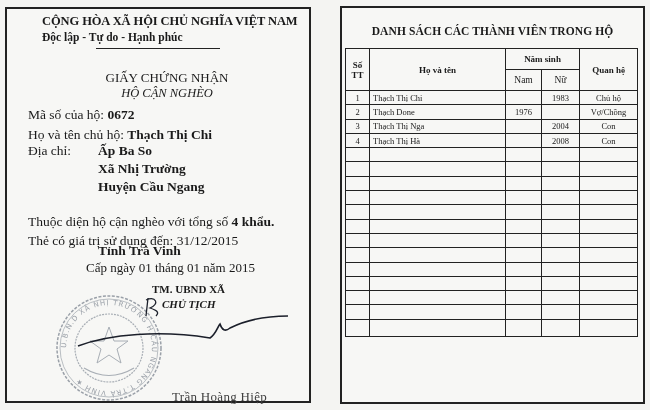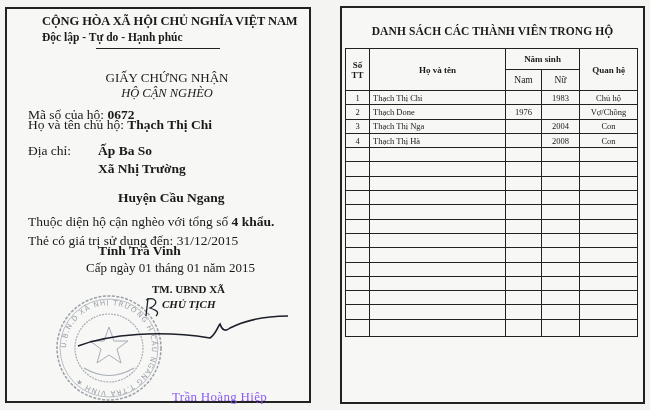--- a/index.html
+++ b/index.html
@@ -21,33 +21,33 @@
 
   #nation { left: 42px; top: 14px; width: 250px; text-align: center; font-size: 12.5px; font-weight: bold; letter-spacing: -0.1px; }
   #motto { left: 42px; top: 31px; width: 250px; font-size: 11.5px; font-weight: bold; }
   #motto-line { position: absolute; left: 96px; top: 48px; width: 124px; height: 1px; background: #222; }
   #cert-title { left: 42px; top: 70px; width: 250px; text-align: center; font-size: 13px; }
   #cert-sub { left: 42px; top: 86px; width: 250px; text-align: center; font-size: 12.5px; font-style: italic; }
 
   .field { font-size: 13.5px; }
   .field b { font-weight: bold; }
   #f-code { left: 28px; top: 107px; }
-  #f-owner { left: 28px; top: 117px; }
+  #f-owner { left: 28px; top: 127px; }
   #f-addr-label { left: 28px; top: 143px; }
   .addr-line { left: 98px; font-size: 13.5px; font-weight: bold; }
   #addr-1 { top: 143px; }
   #addr-2 { top: 161px; }
-  #addr-3 { top: 190px; margin-left: 20px; }
+  #addr-3 { top: 179px; }
   #addr-4 { top: 197px; margin-top: 46px; }
   #f-member { left: 28px; top: 214px; }
   #f-valid { left: 28px; top: 233px; }
   #issued { left: 86px; top: 260px; font-size: 13px; }
   #tm { left: 152px; top: 283px; font-size: 11px; font-weight: bold; }
   #chairman { left: 162px; top: 298px; font-size: 11px; font-weight: bold; font-style: italic; }
-  #signer { left: 172px; top: 389px; font-size: 13px; color: #8b5cf6; letter-spacing: 0.3px; }
+  #signer { left: 172px; top: 389px; font-size: 13px; color: #404040; letter-spacing: 0.3px; }
 
   #stamp { position: absolute; left: 54px; top: 293px; width: 110px; height: 110px; }
   #signature { position: absolute; left: 70px; top: 290px; width: 220px; height: 70px; }
 
   
   #list-title { left: 340px; top: 25px; width: 305px; text-align: center; font-size: 11.5px; font-weight: bold; letter-spacing: 0.1px; }
 
   #members-table {
     position: absolute; left: 345px; top: 48px; width: 292px;
     border-collapse: collapse; table-layout: fixed;

